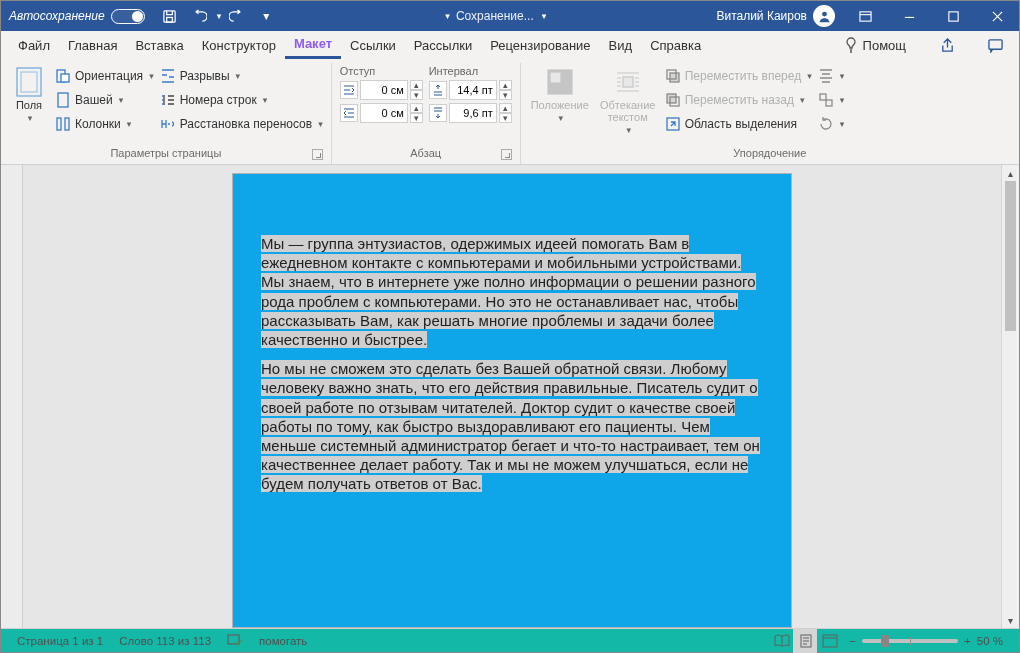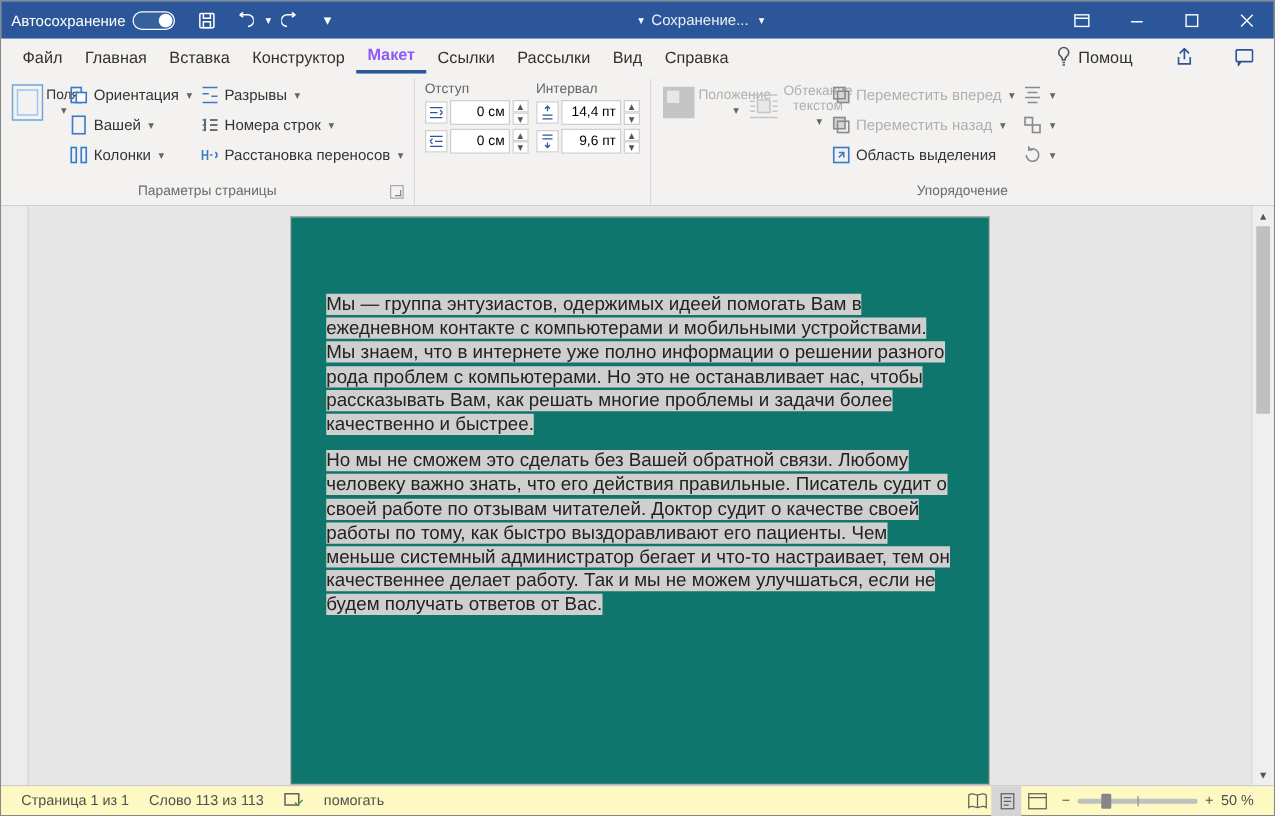--- a/index.html
+++ b/index.html
@@ -1,19 +1,19 @@
 <!DOCTYPE html>
 <html><head>
 <meta charset="utf-8">
 <style>
 * { margin:0; padding:0; box-sizing:border-box; font-family:"Segoe UI",Tahoma,sans-serif; -webkit-font-smoothing:antialiased; }
 body { background:#fff; overflow:hidden; }
 .window { width:1020px; height:653px; display:flex; flex-direction:column; border:1px solid #888; }
 .titlebar { height:30px; background:#2b579a; color:#fff; display:flex; align-items:center; font-size:12px; padding:0 0 0 8px; }
-.autosave { display:flex; align-items:flex-end; gap:6px; }
+.autosave { display:flex; align-items:center; gap:6px;font-style:italic; }
 .toggle { width:34px; height:15px; border:1px solid #fff; border-radius:8px; position:relative; display:flex; align-items:center; justify-content:flex-end; padding-right:1px; background:rgba(255,255,255,.06); }
 .knob { width:11px; height:11px; background:#fff; border-radius:50%; }
 .tb-icons { display:flex; align-items:center; margin-left:10px; gap:0; }
 .tb-btn { width:30px; height:30px; display:flex; align-items:center; justify-content:center; color:#fff; }
 .tb-btn svg { width:15px; height:15px; fill:none; stroke:#fff; stroke-width:1.3; }
 .title-center { flex:1; text-align:center; display:flex; align-items:center; justify-content:center; gap:6px; overflow:hidden; }
 .title-center .caret { font-size:9px; }
 .user-block { display:flex; align-items:center; gap:6px; padding:0 8px; }
 .avatar { width:22px; height:22px; border-radius:50%; background:#fff; display:flex; align-items:center; justify-content:center; }
 .avatar svg { width:13px; height:13px; fill:#2b579a; }
@@ -26,46 +26,46 @@
 .menu-spacer { flex:1; }
 .menu-right { display:flex; align-items:center; gap:16px; }
 .mr-btn { width:32px; height:28px; display:flex; align-items:center; justify-content:center; color:#2b579a; }
 .mr-btn svg { width:15px; height:15px; fill:none; stroke:#2b579a; stroke-width:1.4; }
 .ribbon { background:#f3f2f1; border-bottom:1px solid #d0d0d0; display:flex; height:106px; padding-top:4px; }
 .group { display:flex; flex-direction:column; border-right:1px solid #d9d9d9; padding:0 8px 2px; }
 .group-body { flex:1; display:flex; align-items:flex-start; gap:6px; padding-top:2px; }
 .group-label { font-size:11px; text-align:center; color:#6b6b6b; padding:2px 0 3px; position:relative; }
 .group-label .dlg { position:absolute; right:0; top:3px; }
 .rbn-col { display:flex; flex-direction:column; gap:2px; }
-.rbn-big { display:flex; flex-direction:row; align-items:center; width:40px; padding-top:2px; gap:2px; }
+.rbn-big { display:flex; flex-direction:column; align-items:center; width:40px; padding-top:2px; gap:2px; }
 .rbn-big .ic { width:30px; height:30px; display:flex; align-items:center; justify-content:center; }
 .rbn-big .lbl { font-size:11px; color:#333; text-align:center; line-height:1.1; }
 .rbn-sm { display:flex; align-items:center; gap:4px; height:22px; font-size:12px; color:#333; white-space:nowrap; cursor:default; }
 .rbn-sm.disabled { color:#b0b0b0; }
 .rbn-sm .ic { width:16px; height:16px; display:flex; align-items:center; justify-content:center; flex-shrink:0; }
 .caret { font-size:9px; color:#666; margin-left:2px; }
 .subcol { display:flex; flex-direction:column; gap:1px; }
 .sublabel { font-size:11px; color:#666; padding-bottom:1px; }
 .spinner { display:flex; align-items:center; gap:2px; height:22px; }
 .spinner .pre { width:18px; height:18px; display:flex; align-items:center; justify-content:center; border:1px solid #cfcfcf; background:#fff; font-size:13px; color:#2b579a; }
 .spinner input { width:48px; height:20px; border:1px solid #cfcfcf; font-size:11px; padding:0 3px; background:#fff;text-align:right; }
 .spinner .st { display:flex; flex-direction:column; }
 .spinner .st div { width:13px; height:10px; border:1px solid #cfcfcf; display:flex; align-items:center; justify-content:center; font-size:9px; line-height:1; color:#555; background:#fff; }
 .group.arrange .rbn-big { width:62px; }
 .doc-area { flex:1; background:#e6e6e6; display:flex; overflow:hidden; position:relative; }
 .ruler-v { width:22px; background:#ececec; border-right:1px solid #d0d0d0; position:relative; }
 .canvas { flex:1; overflow:auto; display:flex; justify-content:center; padding:8px 0 0; }
-.page { width:560px; min-height:440px; background:#0f766e; border:1px solid #b3b3b3; padding:60px 28px 40px 28px; position:relative; }
+.page { width:560px; min-height:440px; background:#0ea5e9; border:1px solid #b3b3b3; padding:60px 28px 40px 28px; position:relative; }
 .para { font-size:15px; line-height:1.28; color:#222; margin-bottom:10px; font-family:Arial,sans-serif; }
 .para span { background:#cfcfcf; }
 .scrollbar-v { width:18px; background:#efefef; border-left:1px solid #d5d5d5; display:flex; flex-direction:column; }
 .scrollbar-v .tr { flex:1; position:relative; }
 .scrollbar-v .th { position:absolute; left:3px; right:3px; top:0; height:150px; background:#c0c0c0; }
 .scrollbar-v .arr { height:16px; display:flex; align-items:center; justify-content:center; font-size:10px; color:#555; }
-.statusbar { height:24px; background:#fef9c3; border-top:1px solid #d0d0d0; display:flex; align-items:center; font-size:11.5px; color:#505050; padding:0 8px; }
+.statusbar { height:24px; background:#14b8a6; border-top:1px solid #d0d0d0; display:flex; align-items:center; font-size:11.5px; color:#505050; padding:0 8px; }
 .statusbar .seg { display:flex; align-items:center; gap:6px; padding:0 8px; height:24px; }
 .statusbar .spacer { flex:1; }
 .view-btns { display:flex; align-items:center; }
 .view-btn { width:24px; height:24px; display:flex; align-items:center; justify-content:center; border-left:1px solid transparent; }
 .view-btn.active { background:#d5d5d5; }
 .zoom { display:flex; align-items:center; gap:6px; padding:0 8px; }
 .zoom .slider { width:96px; height:4px; background:#c0c0c0; position:relative; border-radius:2px; }
 .zoom .slider .tick { position:absolute; top:-2px; width:1px; height:8px; background:#909090; left:50%; }
 .zoom .slider .hd { position:absolute; top:-4px; width:8px; height:12px; background:#868686; left:20%; border-radius:1px; }
 .dlg-launch { width:11px; height:11px; border:1px solid #aaa; display:inline-flex; align-items:flex-end; justify-content:flex-end; color:#888; }
@@ -108,20 +108,29 @@
         </div>
       <div class="tb-btn">
           <span style="font-size:12px">▾</span>
         </div>
     </div>
     <div class="title-center">
       <span class="caret" style="color:#fff">▾</span>
       <span style="opacity:.9">Сохранение...</span>
       <span class="caret" style="color:#fff">▾</span>
     </div>
+    <div class="user-block">
+      <span>Виталий Каиров</span>
+      <div class="avatar">
+          <svg viewBox="0 0 16 16">
+            <circle cx="8" cy="5" r="3"></circle>
+            <path d="M2 15c0-3 3-5 6-5s6 2 6 5"></path>
+          </svg>
+        </div>
+    </div>
     <div class="win-btns">
       <div class="win-btn">
           <svg viewBox="0 0 14 14">
             <rect x="1" y="2" width="12" height="10"></rect>
             <path d="M1 5h12"></path>
           </svg>
         </div>
       <div class="win-btn">
           <svg viewBox="0 0 14 14">
             <path d="M2 8h10"></path>
@@ -141,20 +150,21 @@
   </div>
 
   <div class="menubar">
     <div class="menu-item">Файл</div>
     <div class="menu-item">Главная</div>
     <div class="menu-item">Вставка</div>
     <div class="menu-item">Конструктор</div>
     <div class="menu-item active">Макет</div>
     <div class="menu-item">Ссылки</div>
     <div class="menu-item">Рассылки</div>
+    <div class="menu-item">Рецензирование</div>
     <div class="menu-item">Вид</div>
     <div class="menu-item">Справка</div>
     <div class="menu-spacer"></div>
     <div class="menu-right">
       <div class="menu-item" style="gap:4px">
           <svg class="ico" style="stroke:#555" viewBox="0 0 16 16">
             <path d="M8 1a4 4 0 0 1 4 4c0 2-1 2.5-2 3.5s-1 1.5-1 2.5H7c0-1 0-1.5-1-2.5S4 7 4 5a4 4 0 0 1 4-4z"></path>
             <path d="M7 13h2M7 15h2"></path>
           </svg>
           <span>Помощ</span>
@@ -301,20 +311,21 @@
                 </svg>
               </div>
               <input value="9,6 пт" style="">
               <div class="st">
                 <div>▴</div>
                 <div>▾</div>
               </div>
             </div>
         </div>
       </div>
+      <div class="group-label"><span>Абзац</span><span class="dlg"><span class="dlg-launch"></span></span></div>
     </div>
 
     <div class="group arrange" style="border-right:0;flex:1">
       <div class="group-body">
         <div class="rbn-big disabled">
           <div class="ic">
               <svg width="28" height="28" viewBox="0 0 28 28" fill="none" stroke="#c5c5c5" stroke-width="1.2">
                 <rect x="2" y="2" width="24" height="24"></rect>
                 <rect x="4" y="4" width="11" height="11" fill="#e8e8e8"></rect>
                 <path d="M4 18h20M4 21h20M4 24h13"></path>

